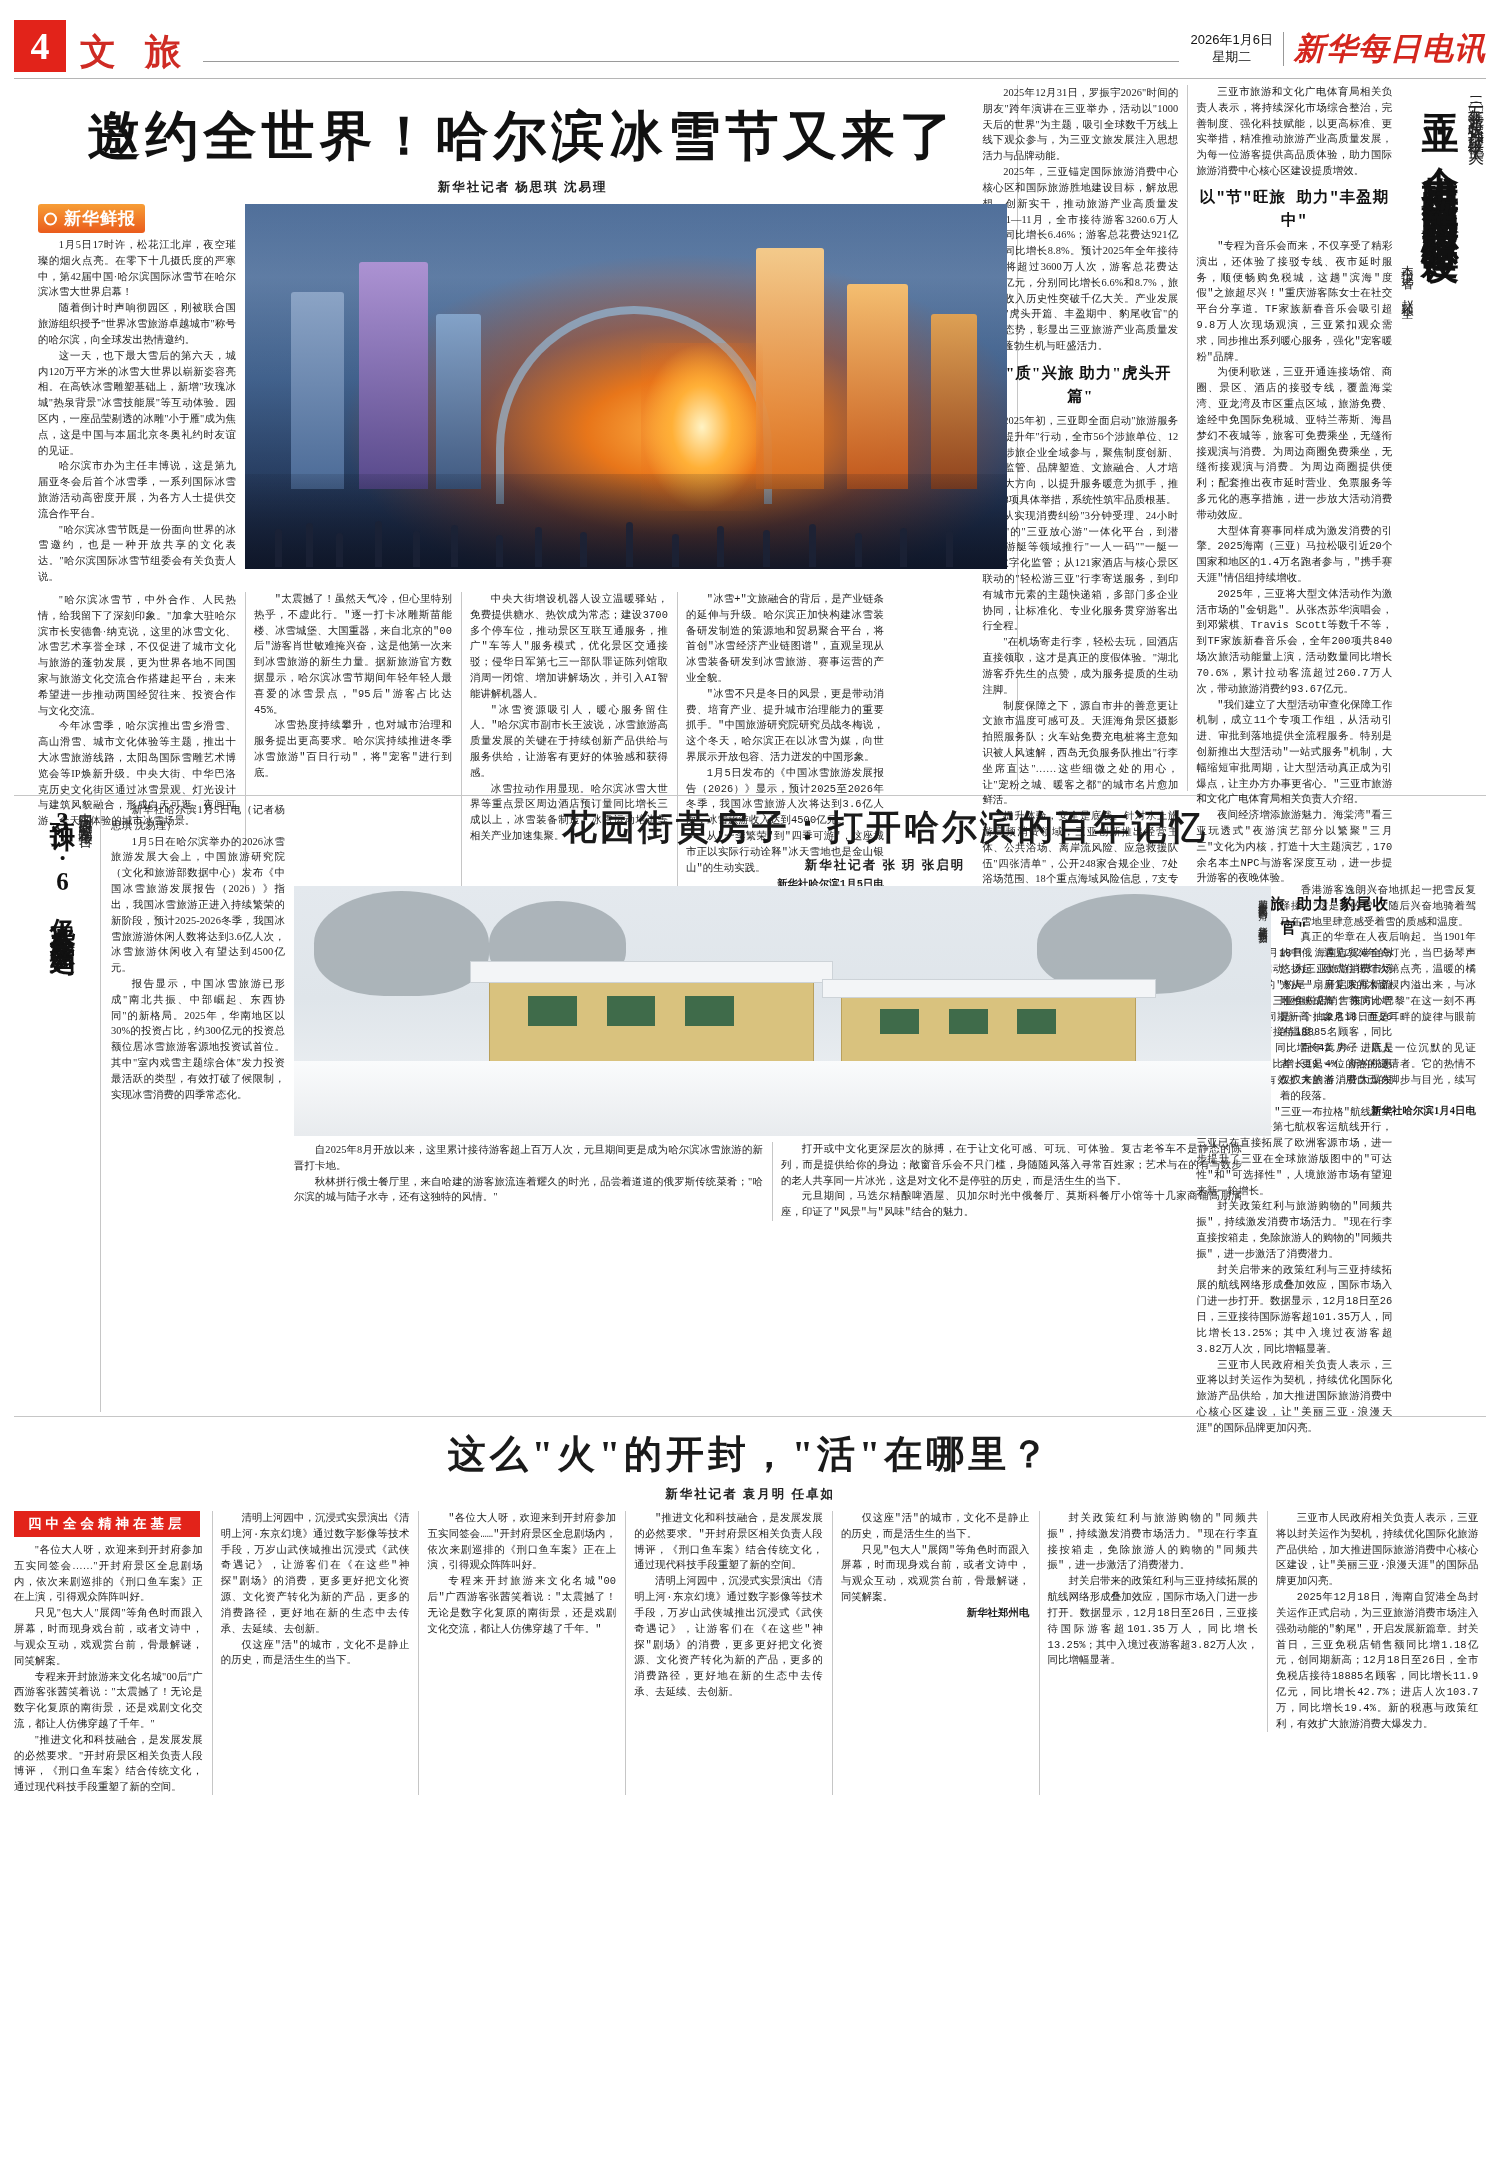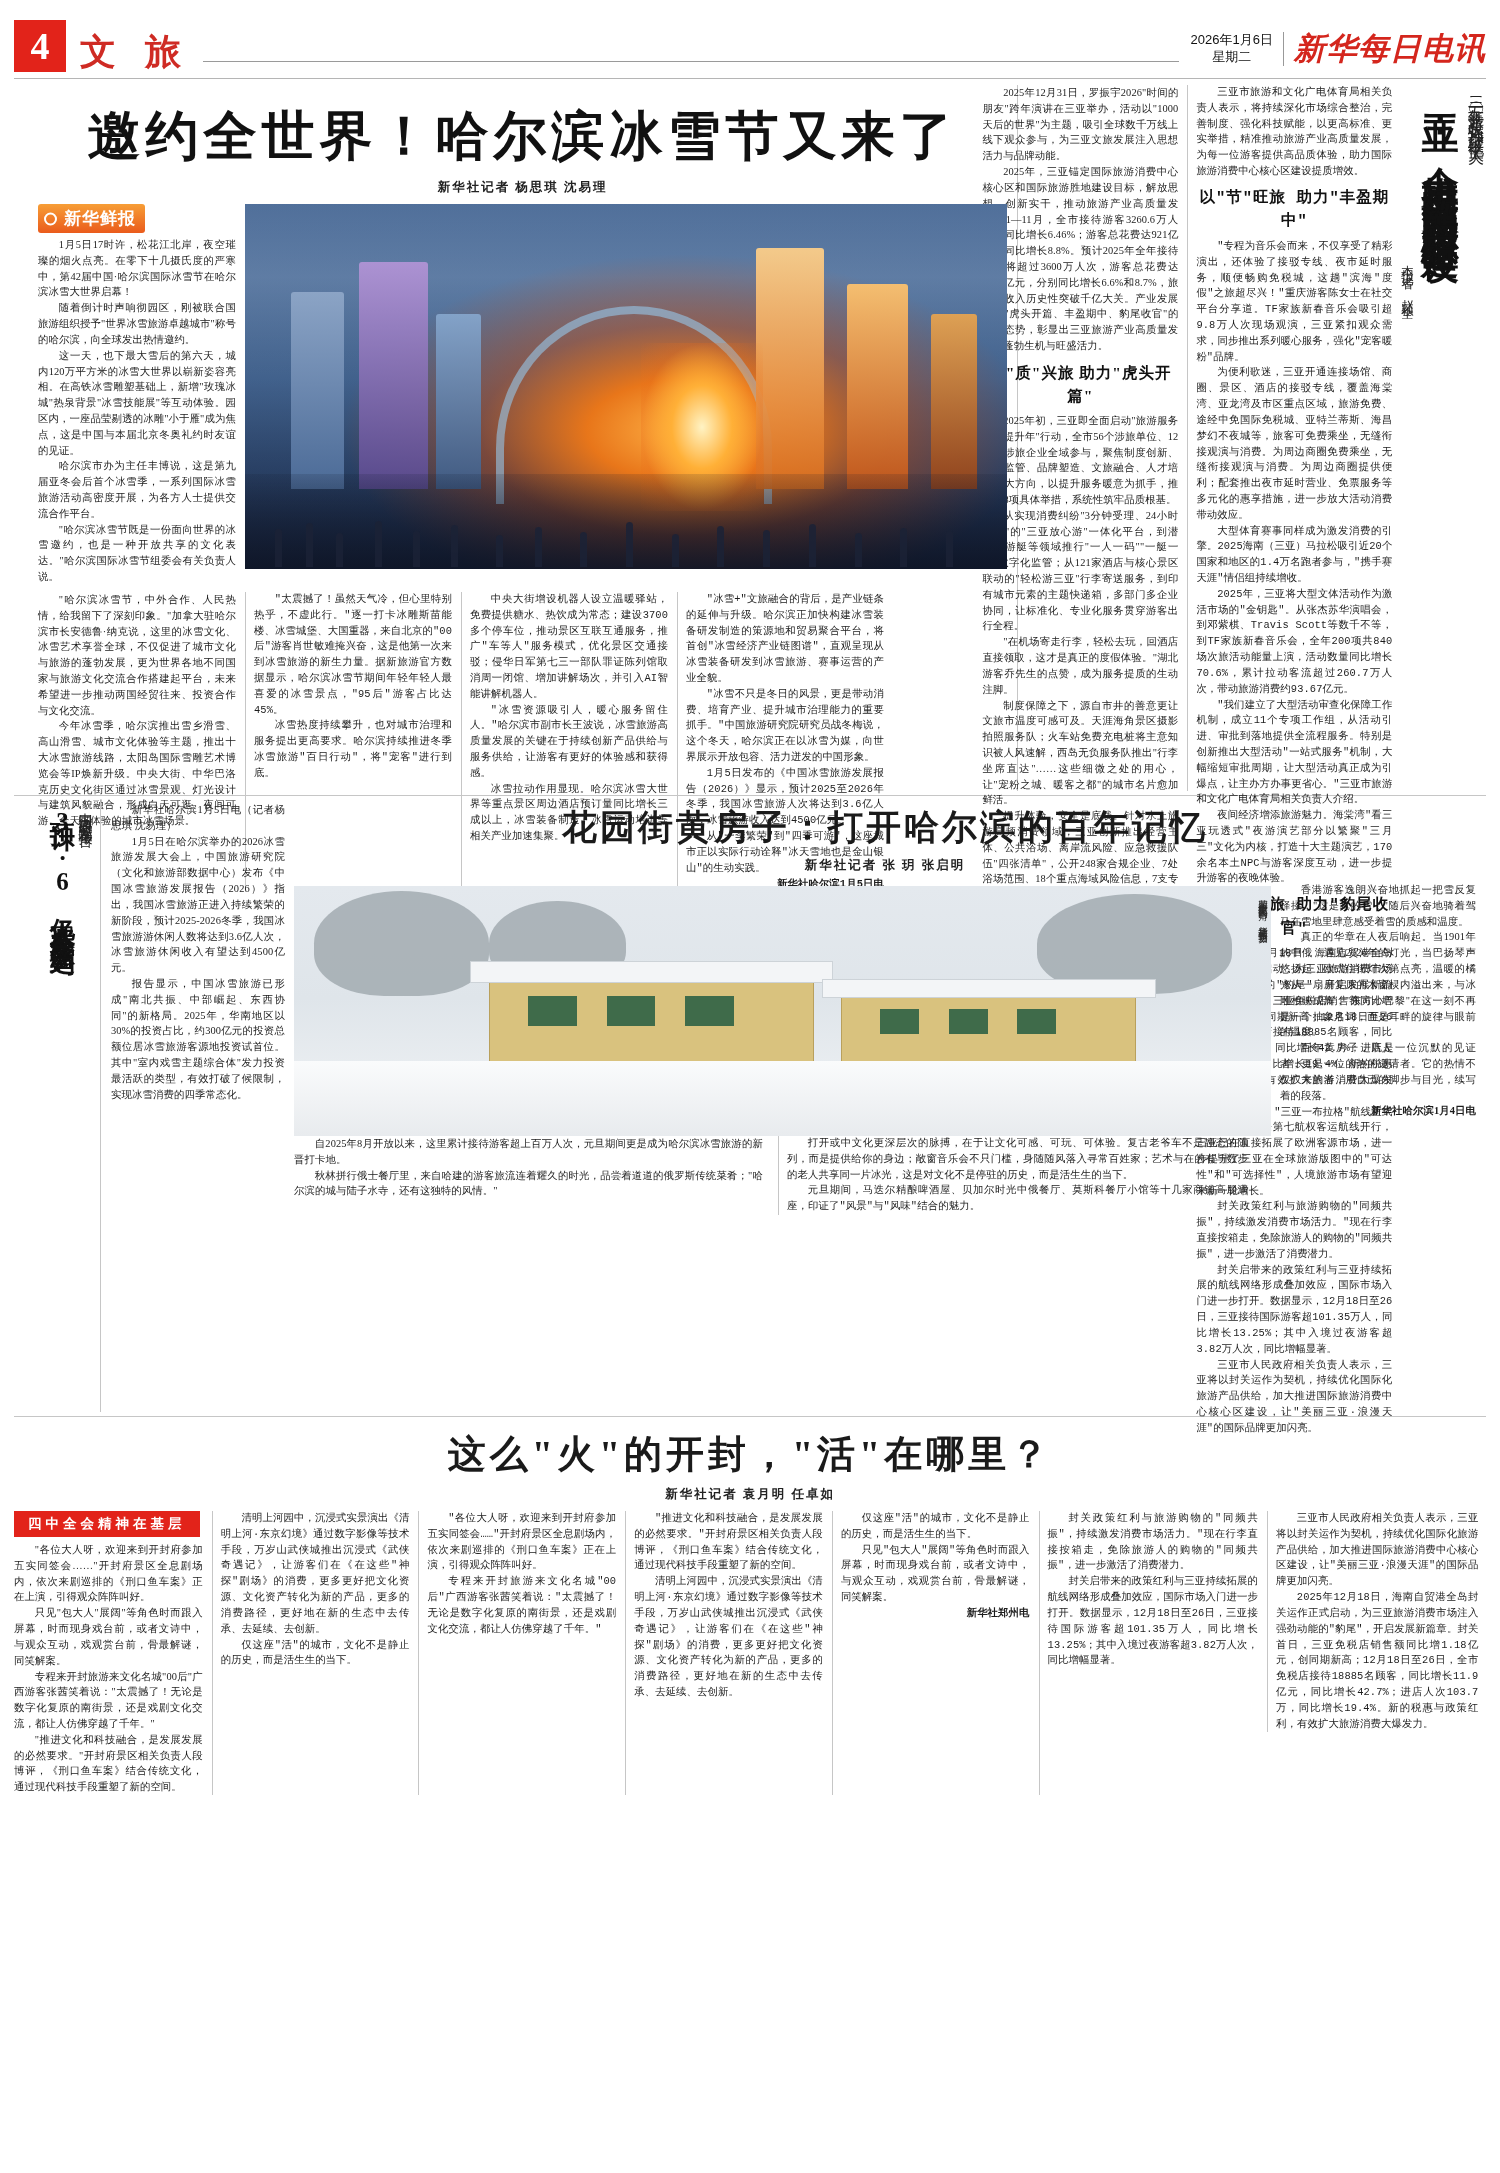--- a/index.html
+++ b/index.html
@@ -267,21 +267,21 @@
                 <div class="green-win" style="left:32%;top:44%;width:5%;height:12%"></div>
                 <div class="green-win" style="left:40%;top:44%;width:5%;height:12%"></div>
                 <div class="yellow-house" style="left:56%;top:42%;width:30%;height:28%"></div>
                 <div class="roof" style="left:54%;top:37%;width:34%;height:7%"></div>
                 <div class="green-win" style="left:60%;top:49%;width:4%;height:10%"></div>
                 <div class="green-win" style="left:67%;top:49%;width:4%;height:10%"></div>
                 <div class="green-win" style="left:74%;top:49%;width:4%;height:10%"></div>
                 <div style="position:absolute;left:0;right:0;bottom:0;height:30%;background:linear-gradient(180deg,#fafbfc,#e8ebee)"></div>
                 <div class="mid-cap">花园街历史文化街区内的一角。 新华社记者张启明摄</div>
               </div>
-              <div class="col-text" style="display:flex;gap:15px">
+              <div class="col-text" style="margin-top:6px;display:flex;gap:9px">
                 <div style="width:48%">
                   <p>自2025年8月开放以来，这里累计接待游客超上百万人次，元旦期间更是成为哈尔滨冰雪旅游的新晋打卡地。</p>
                   <p>秋林拼行俄士餐厅里，来自哈建的游客旅流连着耀久的时光，品尝着道道的俄罗斯传统菜肴；"哈尔滨的城与陆子水寺，还有这独特的风情。"</p>
                 </div>
                 <div style="width:48%" class="vline">
                   <div style="padding-left:8px">
                     <p>打开或中文化更深层次的脉搏，在于让文化可感、可玩、可体验。复古老爷车不是静态的陈列，而是提供给你的身边；敞窗音乐会不只门槛，身随随风落入寻常百姓家；艺术与在的有与数步的老人共享同一片冰光，这是对文化不是停驻的历史，而是活生生的当下。</p>
                     <p>元旦期间，马迭尔精酿啤酒屋、贝加尔时光中俄餐厅、莫斯科餐厅小馆等十几家商铺高朋满座，印证了"风景"与"风味"结合的魅力。</p>
                   </div>
                 </div>

